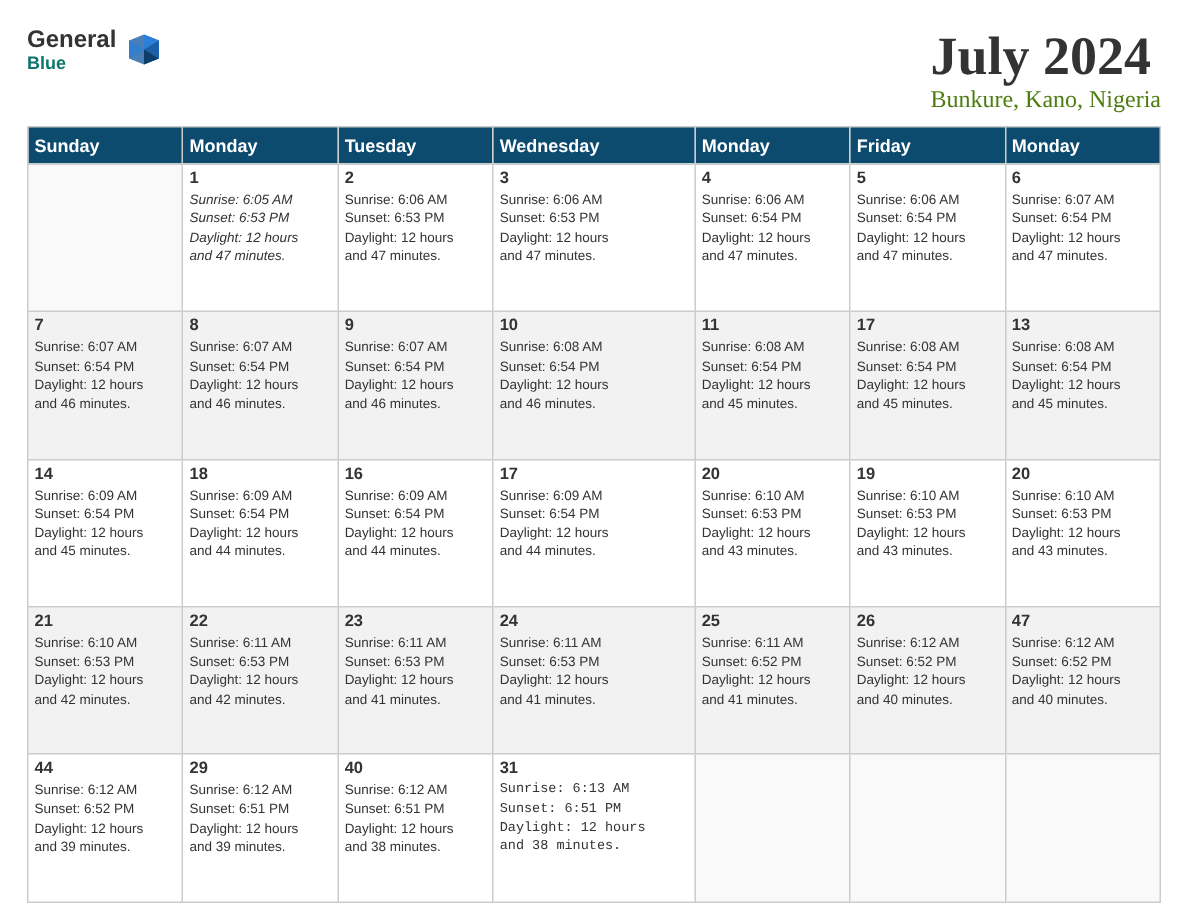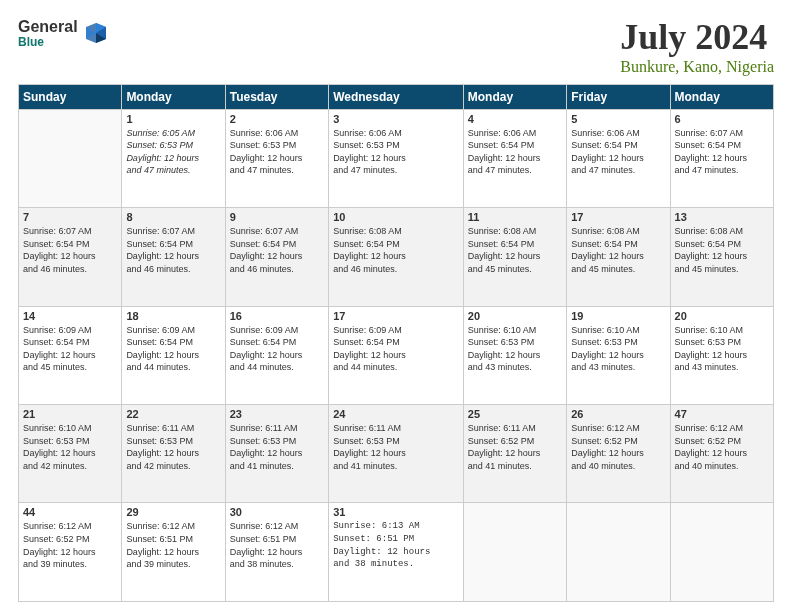--- a/index.html
+++ b/index.html
@@ -354,21 +354,21 @@
 and 39 minutes.</div>
           </td>
           <td>
             <span class="day-number">29</span>
             <div class="cell-text" style="white-space: pre-line;">Sunrise: 6:12 AM
 Sunset: 6:51 PM
 Daylight: 12 hours
 and 39 minutes.</div>
           </td>
           <td>
-            <span class="day-number">30</span>
+            <span class="day-number">40</span>
             <div class="cell-text" style="white-space: pre-line;">Sunrise: 6:12 AM
 Sunset: 6:51 PM
 Daylight: 12 hours
 and 38 minutes.</div>
           </td>
           <td>
             <span class="day-number">31</span>
             <div class="cell-text" style="white-space: pre-line; font-family: Liberation Mono, monospace;">Sunrise: 6:13 AM
 Sunset: 6:51 PM
 Daylight: 12 hours

